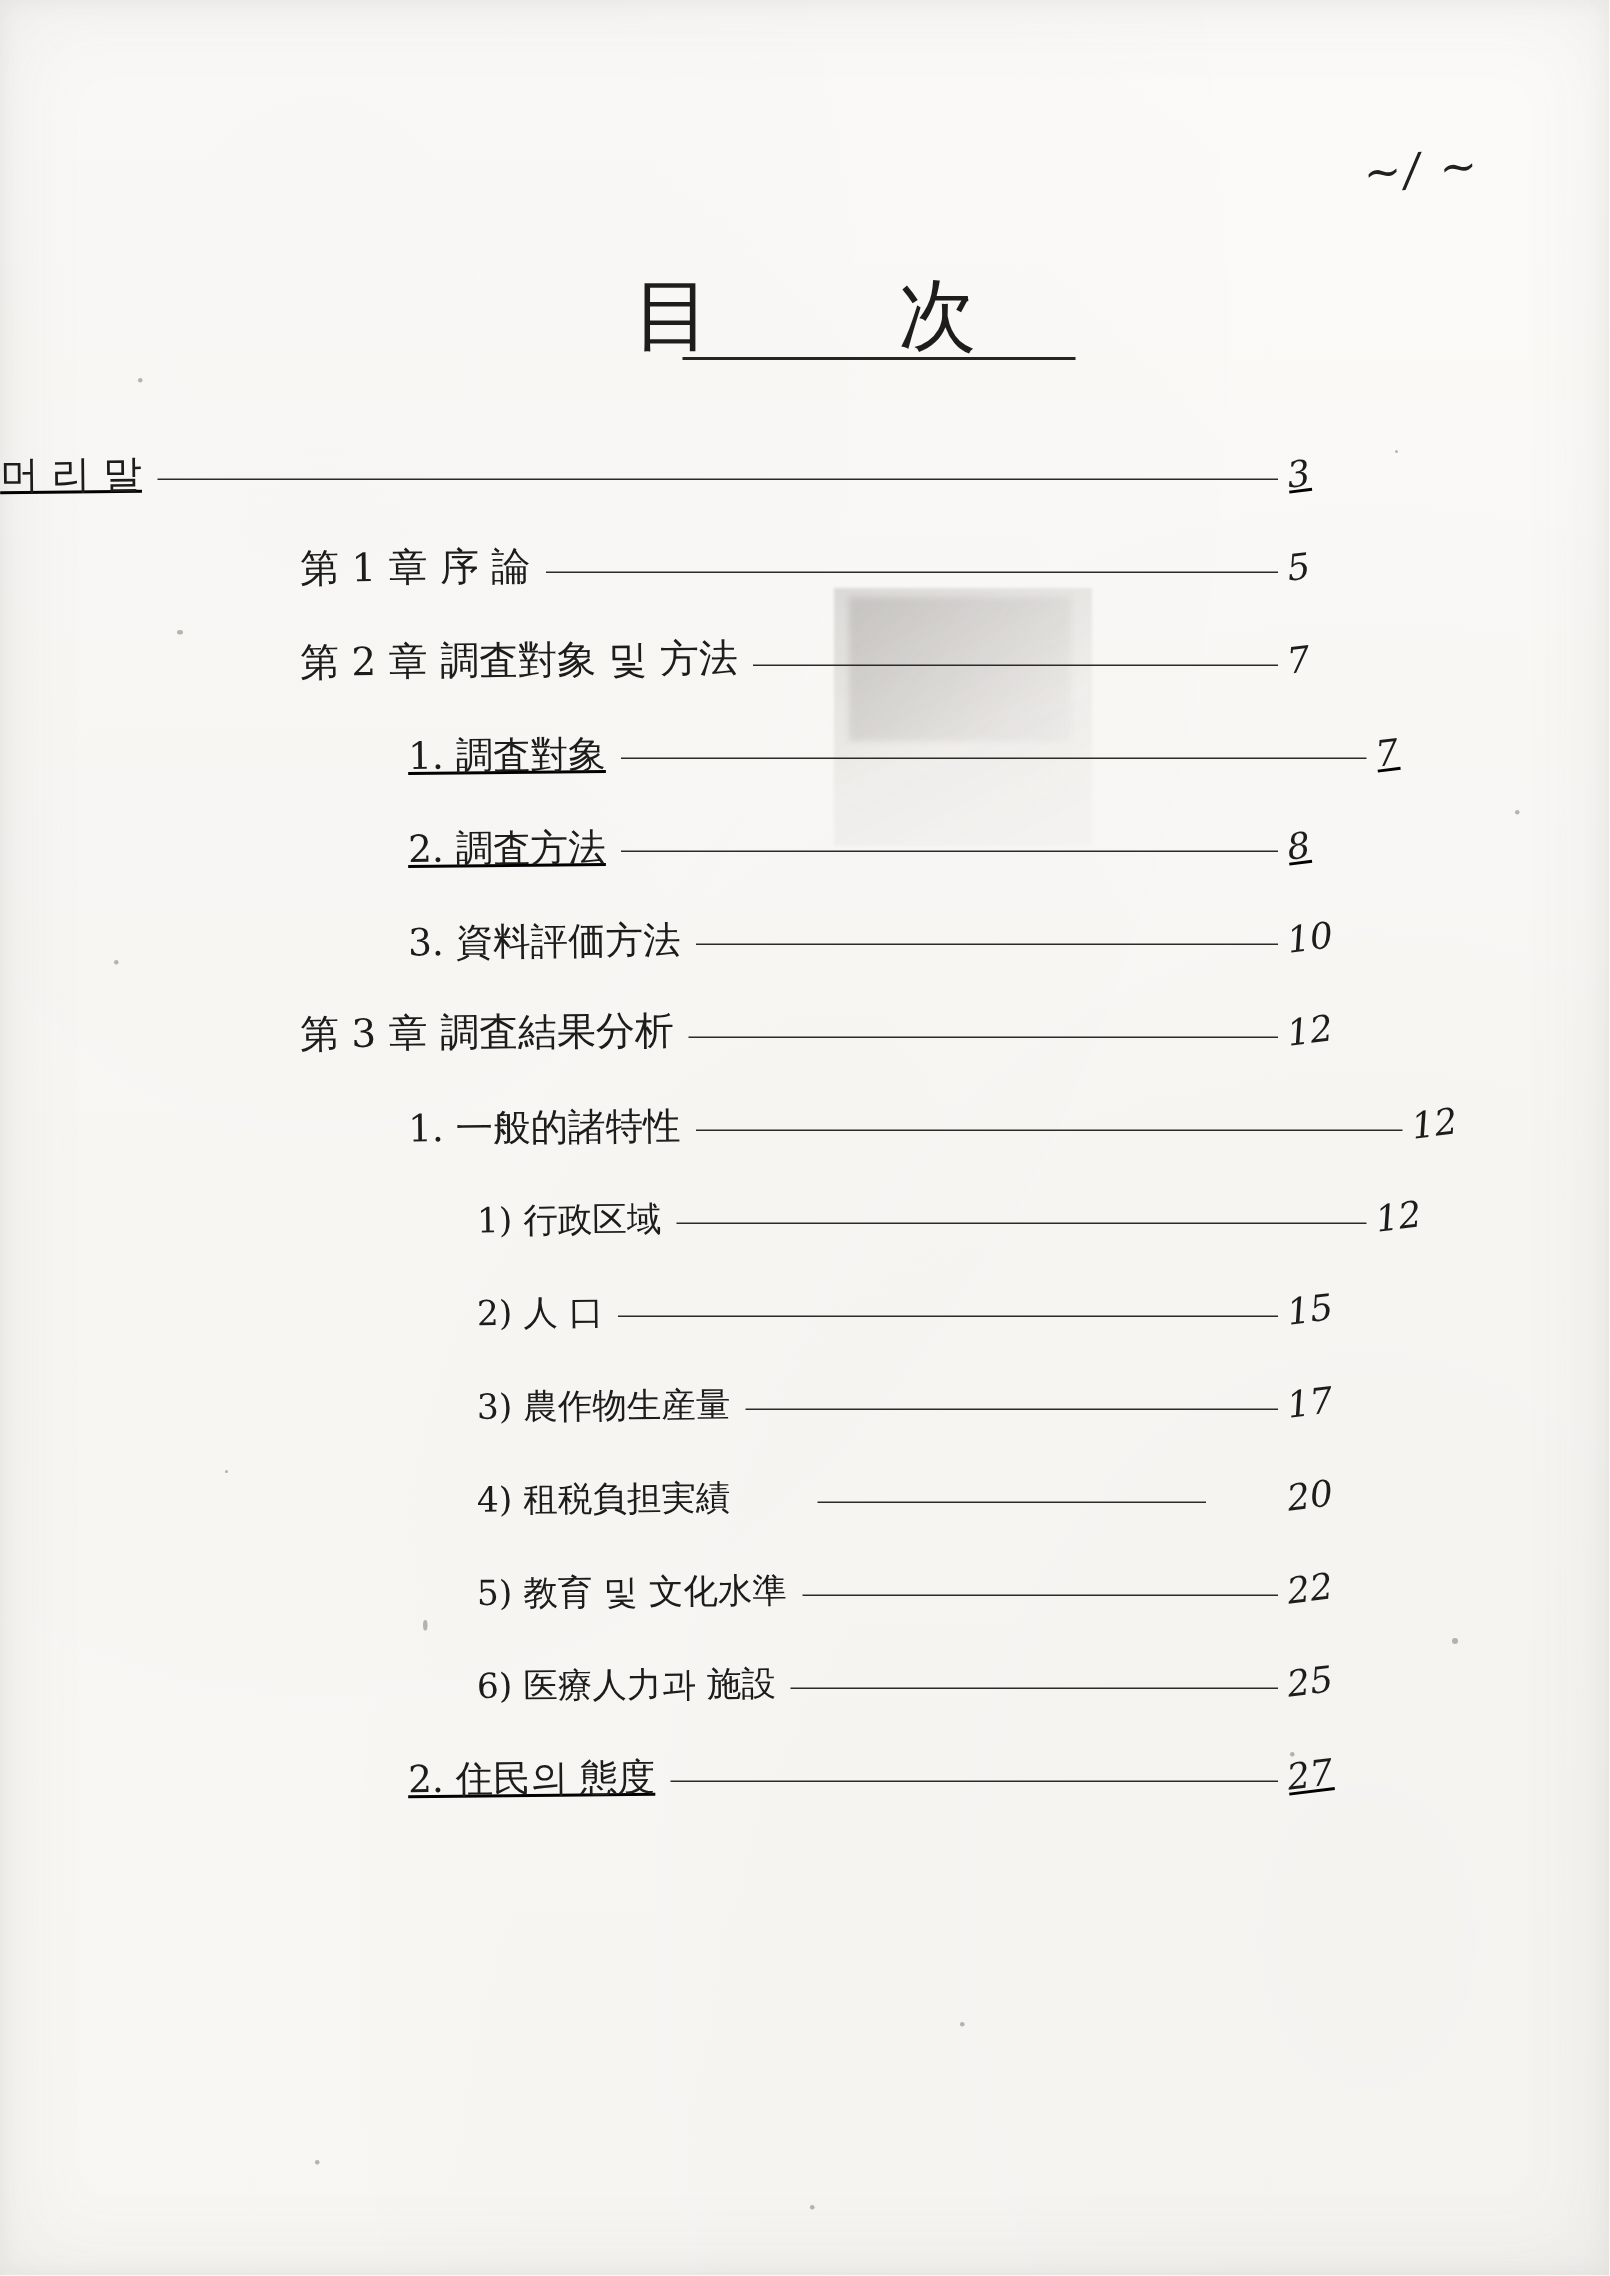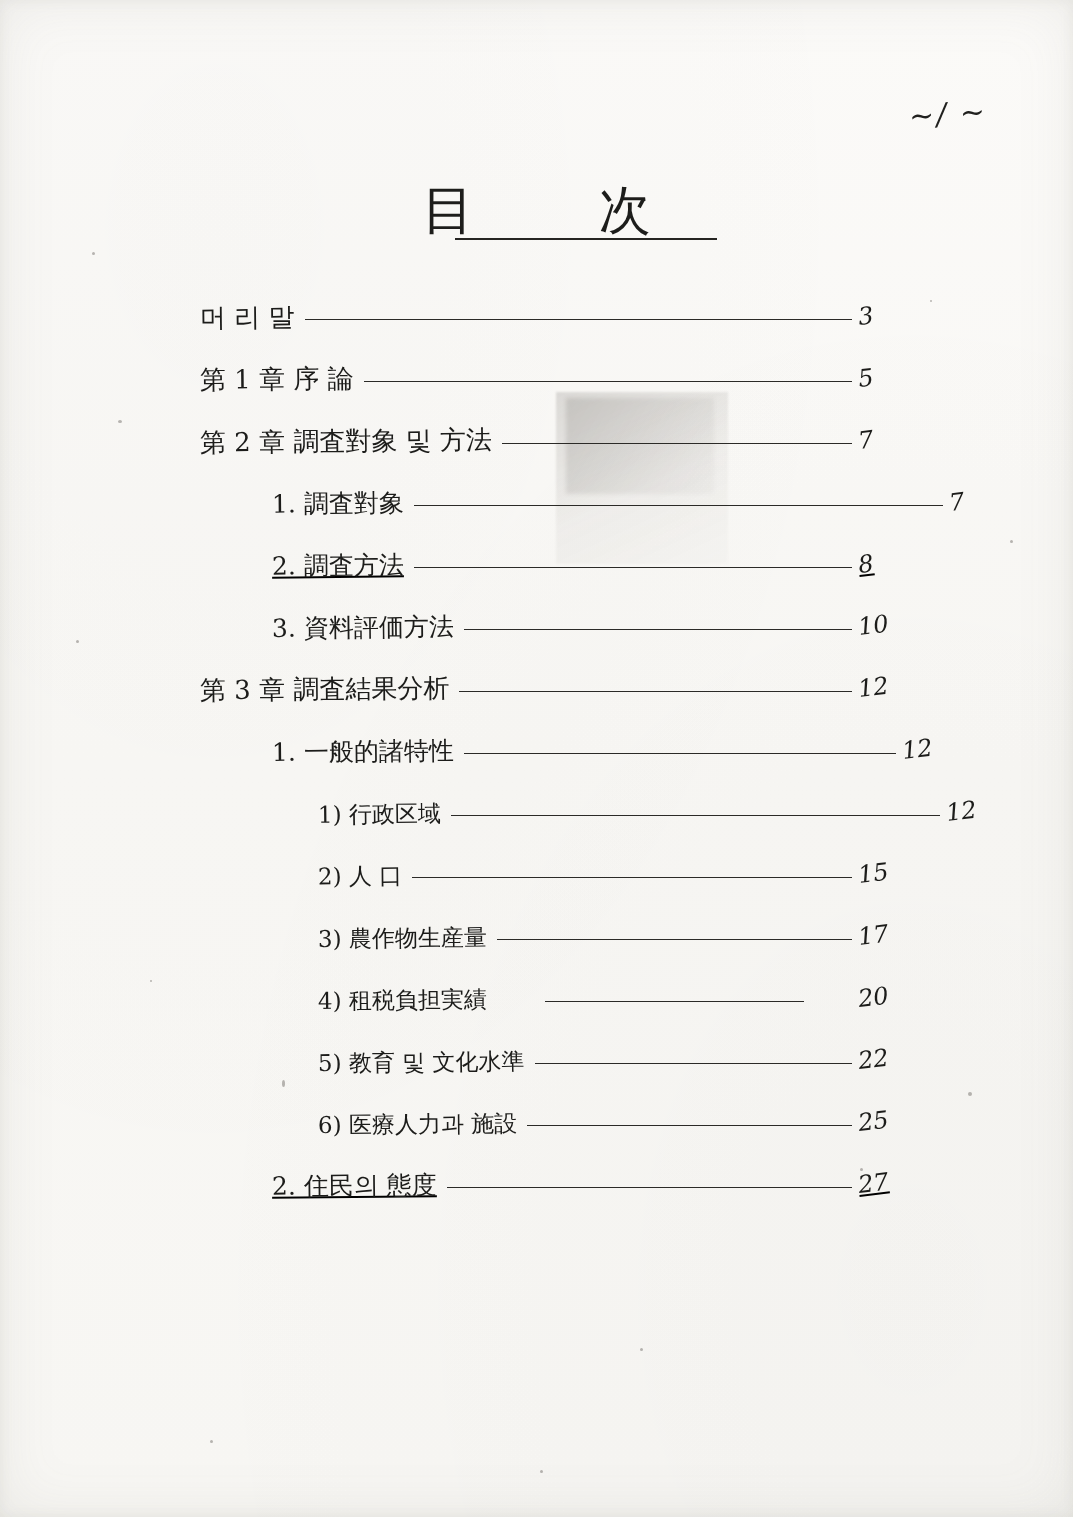--- a/index.html
+++ b/index.html
@@ -139,61 +139,61 @@
 
   <div class="page-number">~/ ~</div>
 
   <div class="doc-title">目 次</div>
   <div class="title-underline"></div>
 
   <div class="smudge"></div>
   <div class="smudge2"></div>
 
   <div class="toc" id="toc-list">
-      <div class="toc-row lvl0" style="padding-left: 200px; padding-right: 163px;">
+      <div class="toc-row lvl0" style="padding-right: 163px; text-decoration: underline;">
         <span class="toc-label">머 리 말</span>
         <span class="leader"></span>
         <span class="toc-page">3</span>
       </div>
       <div class="toc-row lvl0" style="padding-left: 200px; padding-right: 163px;">
         <span class="toc-label">第 1 章    序    論</span>
         <span class="leader"></span>
         <span class="toc-page">5</span>
       </div>
       <div class="toc-row lvl0" style="padding-left: 200px; padding-right: 163px; justify-content: flex-end;">
         <span class="toc-label">第 2 章    調査對象 및 方法</span>
         <span class="leader"></span>
         <span class="toc-page">7</span>
       </div>
-      <div class="toc-row lvl1" style="padding-left: 272px; padding-right: 72px;">
+      <div class="toc-row lvl1" style="padding-left: 272px; padding-right: 104px; text-decoration: underline;">
         <span class="toc-label">1.    調査對象</span>
         <span class="leader"></span>
         <span class="toc-page">7</span>
       </div>
       <div class="toc-row lvl1" style="padding-left: 272px; padding-right: 163px; text-decoration: underline;">
         <span class="toc-label">2.    調査方法</span>
         <span class="leader"></span>
         <span class="toc-page">8</span>
       </div>
       <div class="toc-row lvl1" style="padding-left: 272px; padding-right: 163px;">
         <span class="toc-label">3.    資料評価方法</span>
         <span class="leader"></span>
         <span class="toc-page">10</span>
       </div>
       <div class="toc-row lvl0" style="padding-left: 200px; padding-right: 163px;">
         <span class="toc-label">第 3 章    調査結果分析</span>
         <span class="leader"></span>
         <span class="toc-page">12</span>
       </div>
-      <div class="toc-row lvl1" style="padding-left: 272px; padding-right: 119px;">
+      <div class="toc-row lvl1" style="padding-left: 272px; padding-right: 80px;">
         <span class="toc-label">1.    一般的諸特性</span>
         <span class="leader"></span>
         <span class="toc-page">12</span>
       </div>
-      <div class="toc-row lvl2" style="padding-left: 318px; padding-right: 75px;">
+      <div class="toc-row lvl2" style="padding-left: 318px; padding-right: 104px;">
         <span class="toc-label">1)  行政区域</span>
         <span class="leader"></span>
         <span class="toc-page">12</span>
       </div>
       <div class="toc-row lvl2" style="padding-left: 318px; padding-right: 163px;">
         <span class="toc-label">2)  人     口</span>
         <span class="leader"></span>
         <span class="toc-page">15</span>
       </div>
       <div class="toc-row lvl2" style="padding-left: 318px; padding-right: 163px;">

